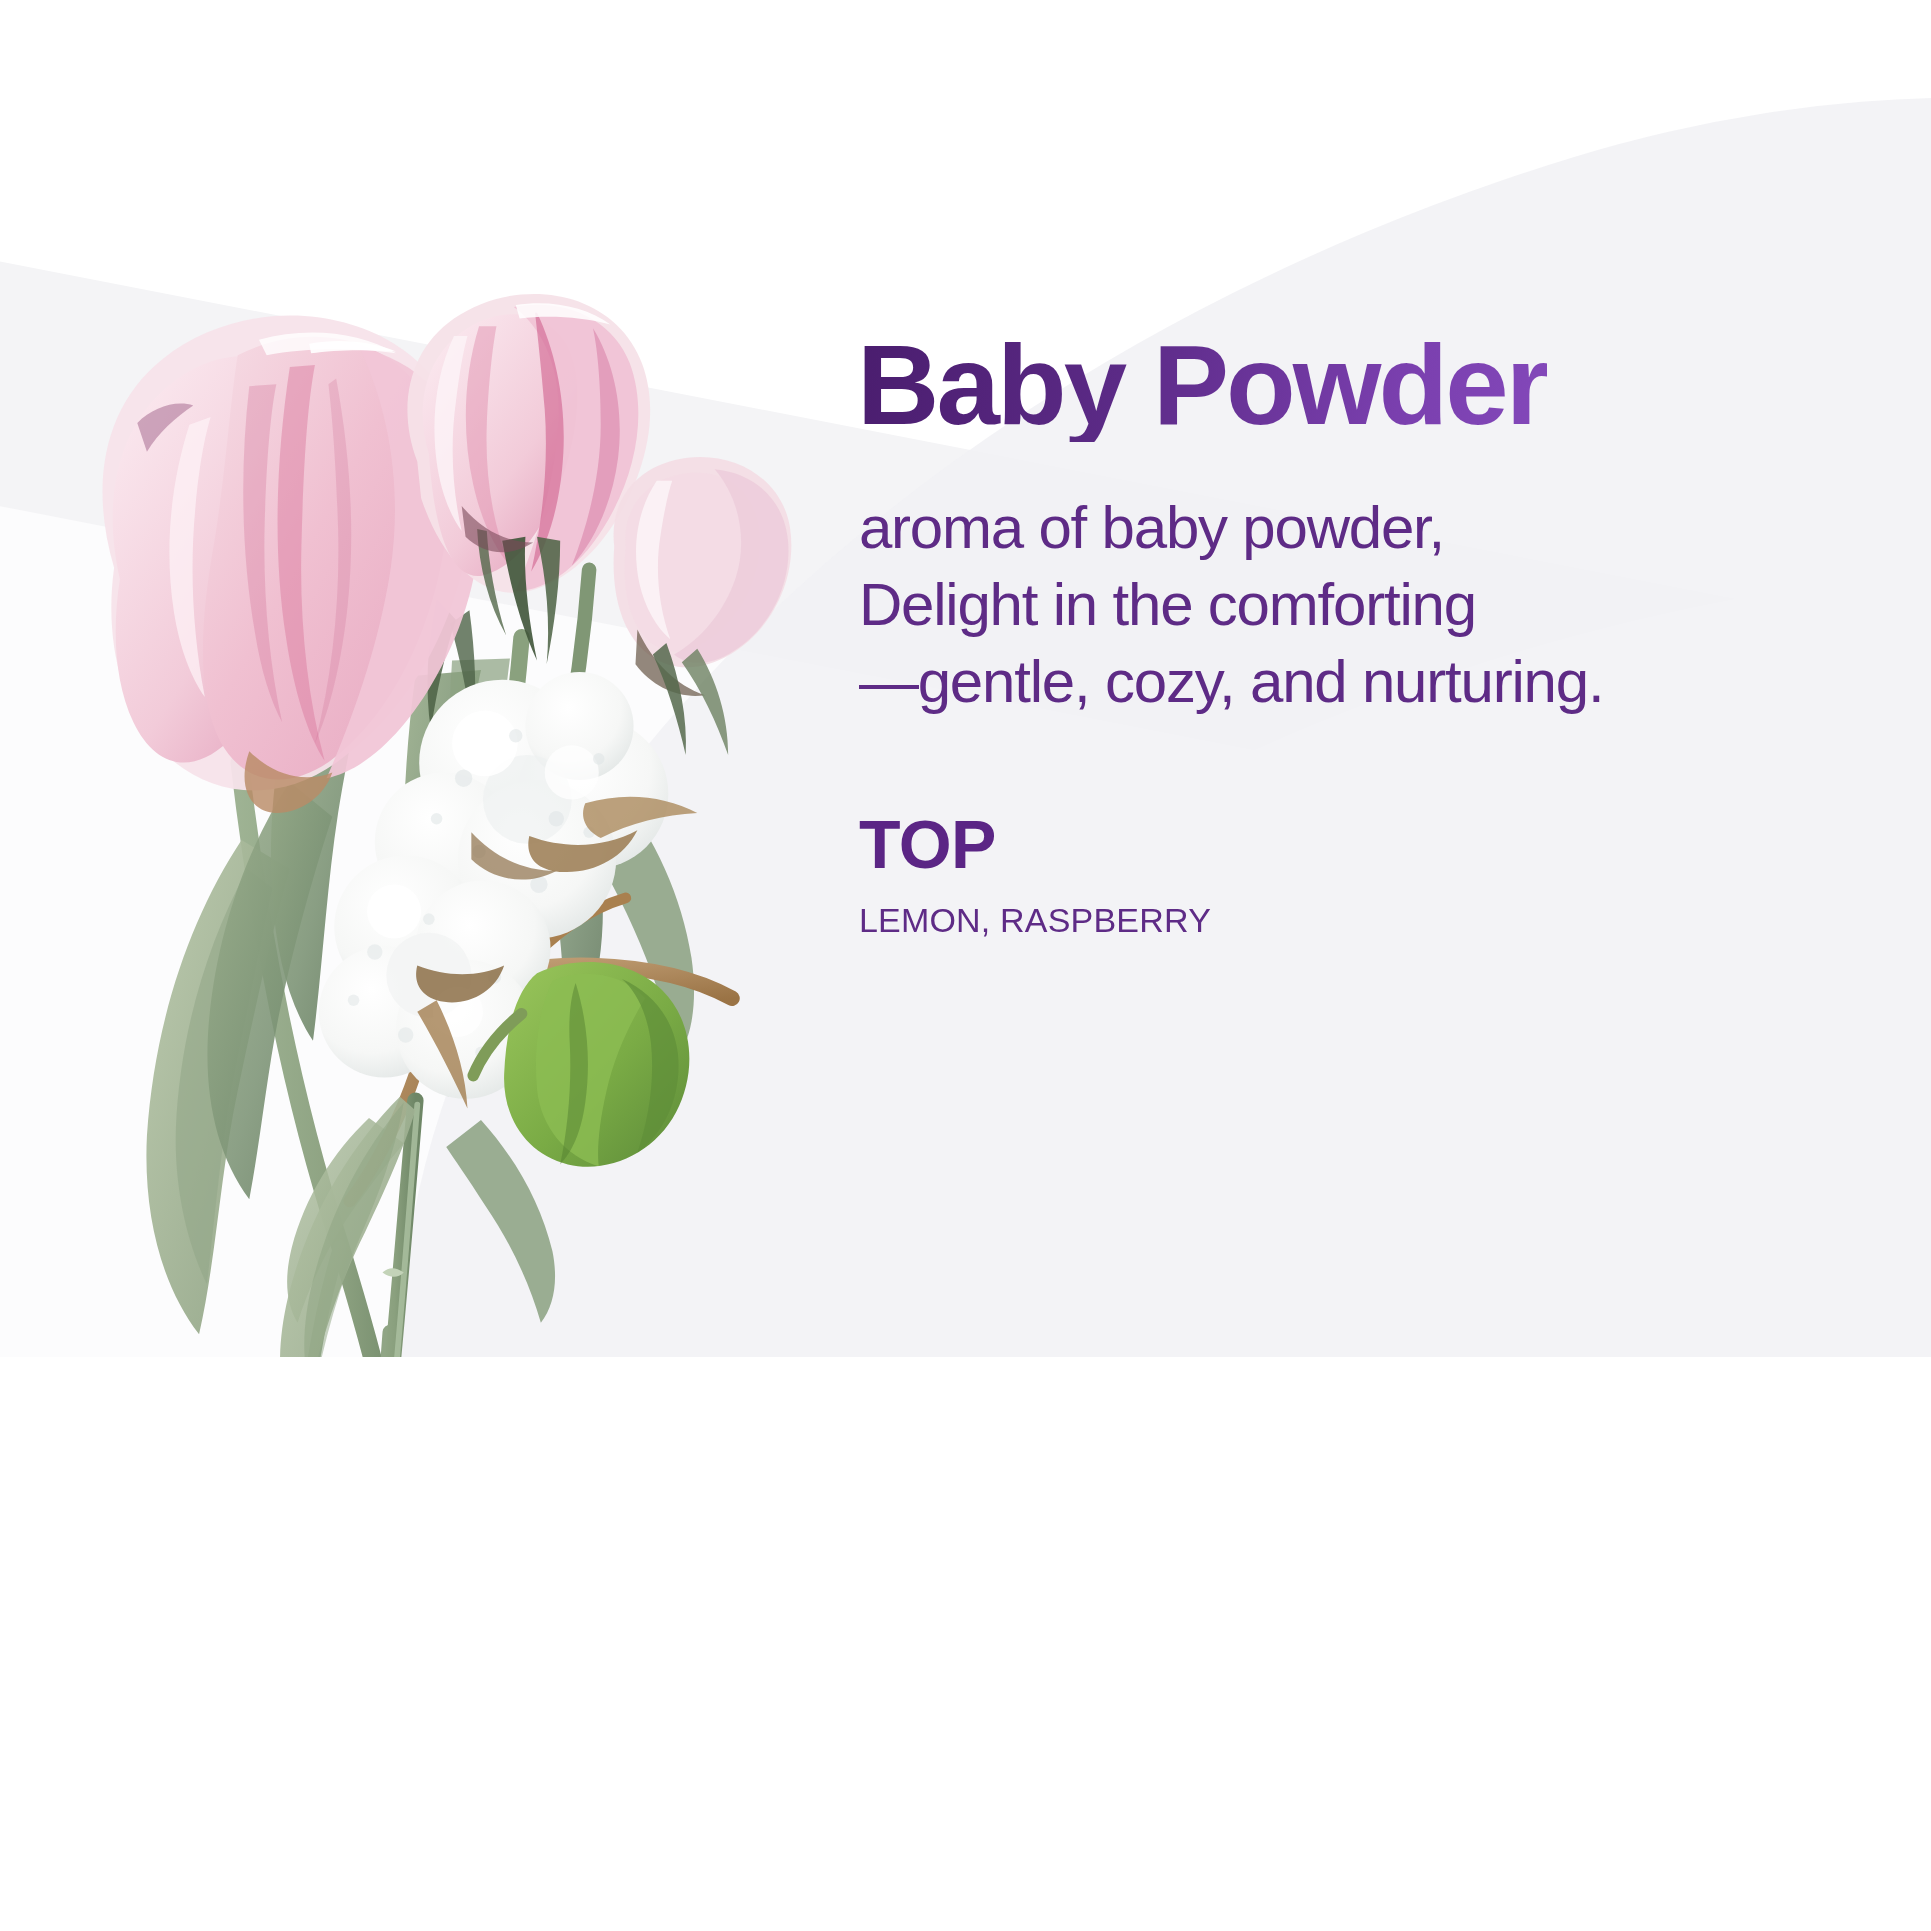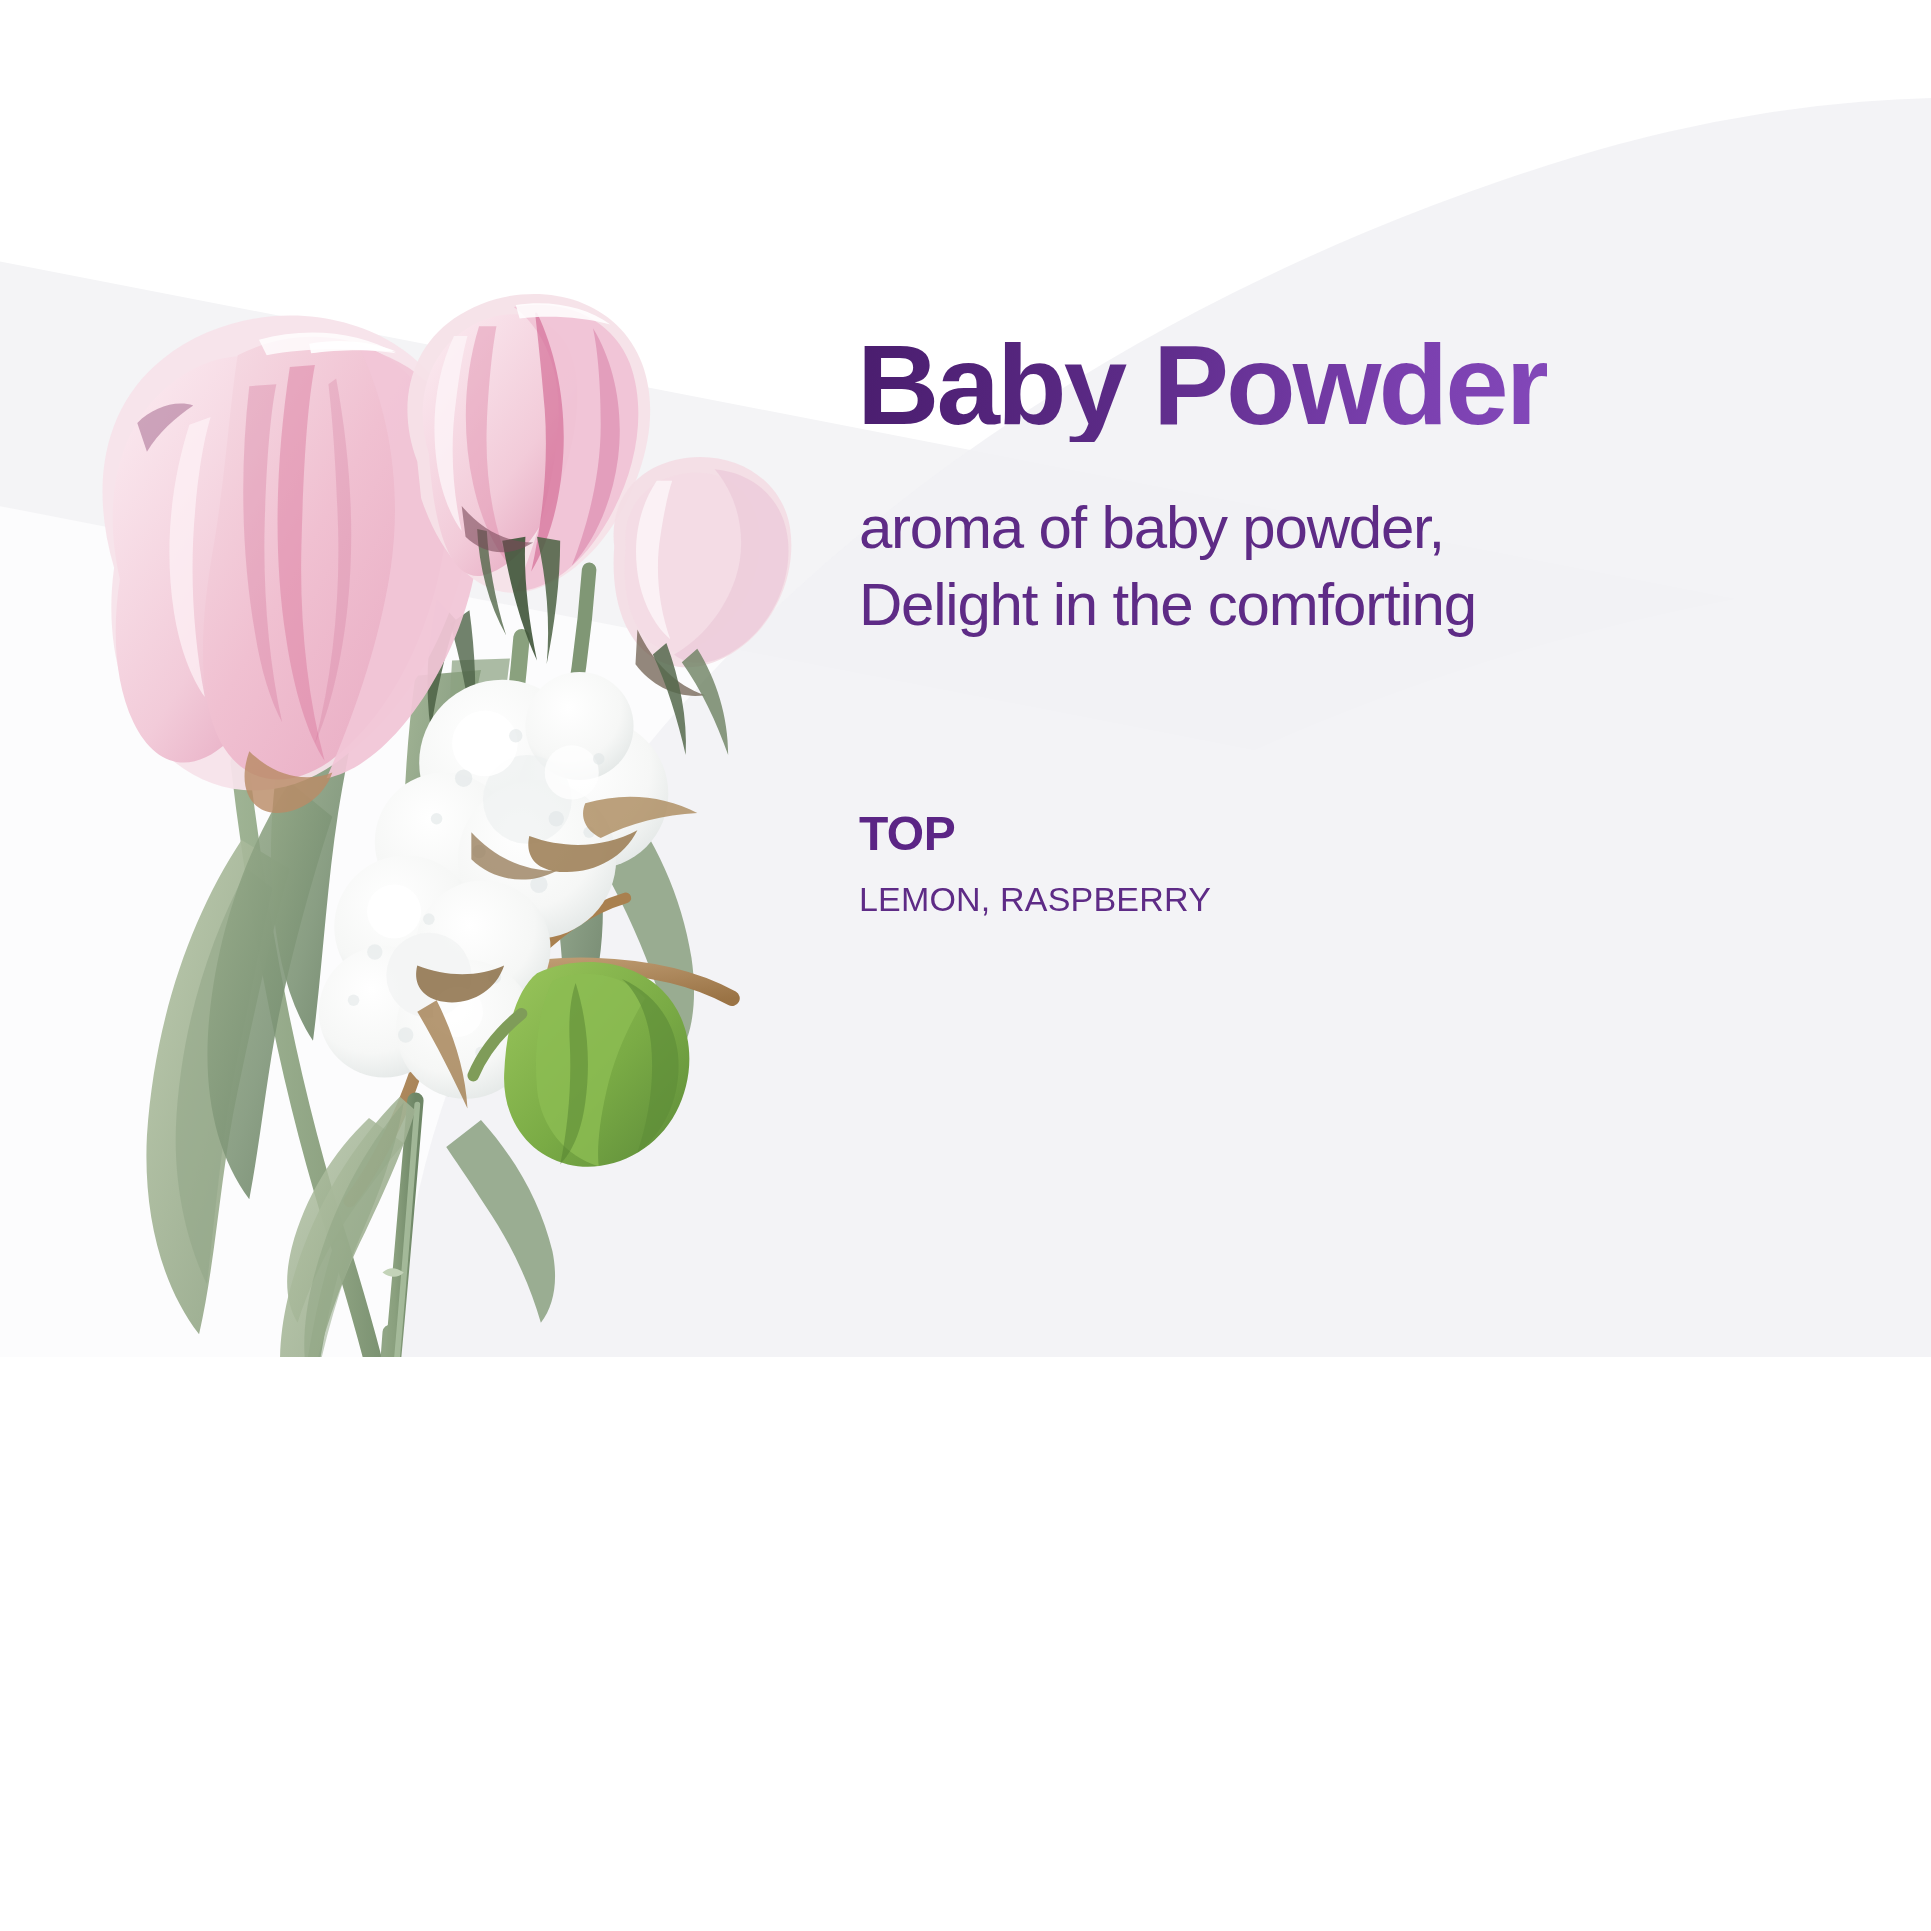--- a/index.html
+++ b/index.html
@@ -110,21 +110,21 @@
     letter-spacing:-1.2px;
   }
   .desc span { display:block; }
 
   .note-group { position:absolute; left:1.9px; width:1023px; }
   .note-top    { top:809px; }
   .note-middle { top:1074px; }
   .note-base   { top:1412px;margin-top:36px; }
 
   .note-head {
-    font-size:48px;
+    font-size:68px;
     font-weight:bold;
     letter-spacing:-0.5px;
     line-height:1.05;
     color:#5b2585;
     margin-bottom:17.4px;
   }
   .note-list {
     font-size:34px;
     font-weight:normal;
     letter-spacing:0.2px;
@@ -402,20 +402,21 @@
     </svg>
   </div>
 
   <div class="text-pane">
 
     <h1 class="title">Baby Powder</h1>
 
     <p class="desc">
       <span>aroma of baby powder,</span>
       <span>Delight in the comforting</span>
+      <span>—gentle, cozy, and nurturing.</span>
     </p>
 
     <div class="note-group note-top">
       <div class="note-head">TOP</div>
       <div class="note-list">
         <span>LEMON, RASPBERRY</span>
       </div>
     </div>
 
     <div class="note-group note-middle">

